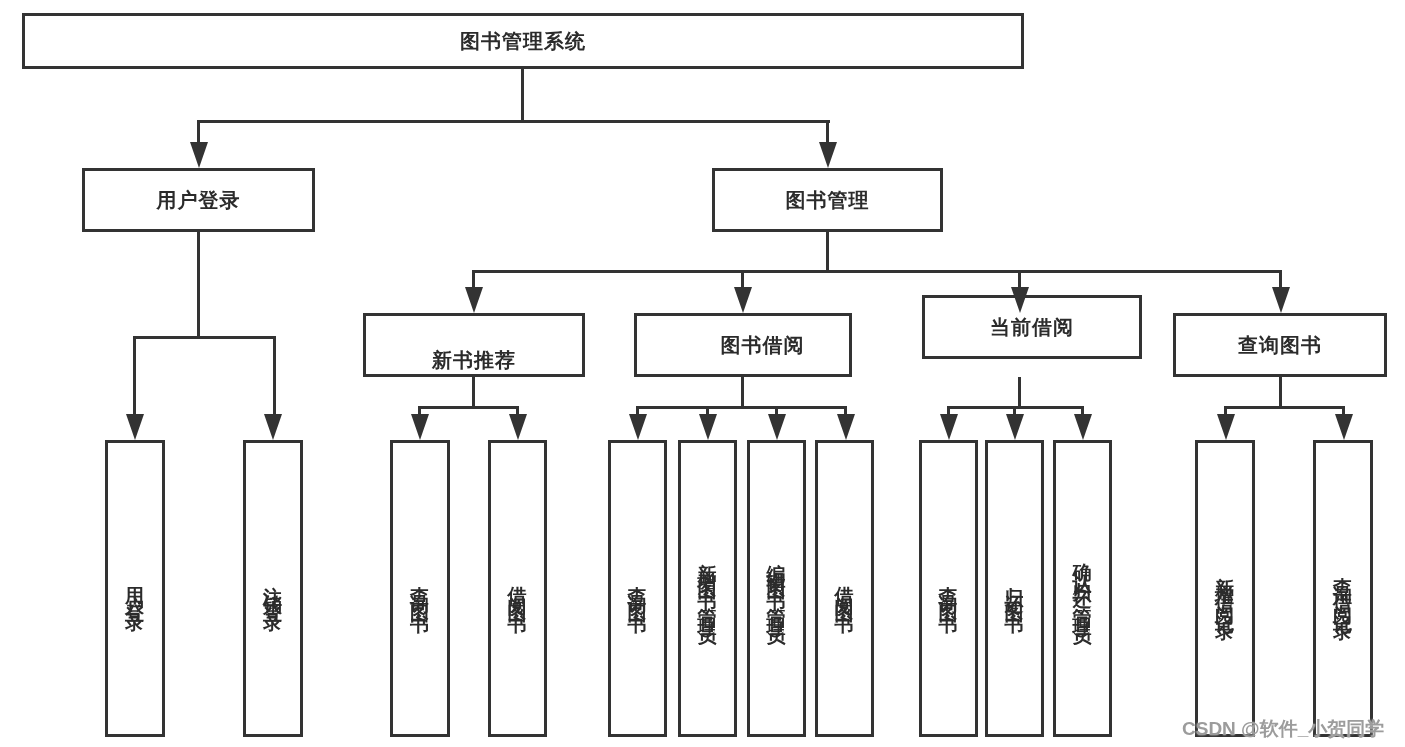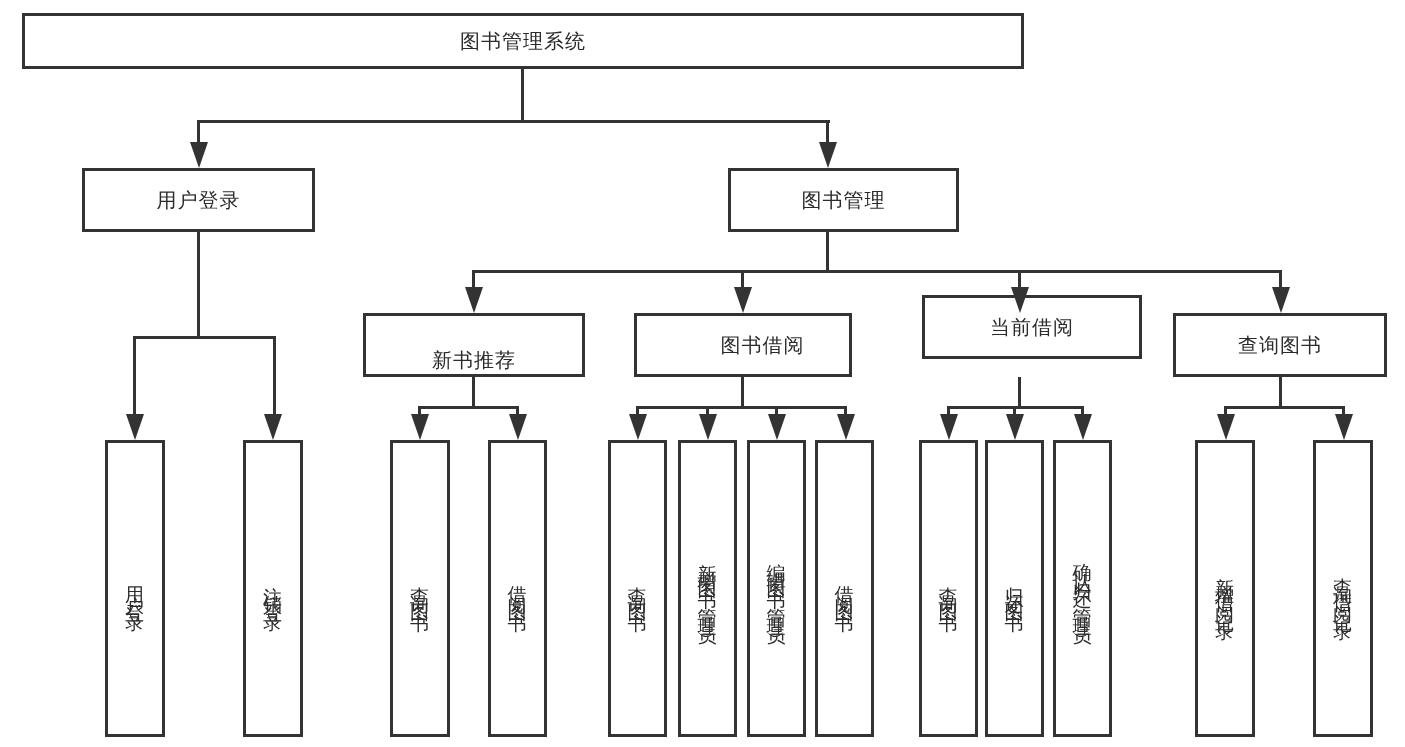--- a/index.html
+++ b/index.html
@@ -1,20 +1,20 @@
 <!DOCTYPE html>
 <html style="--line: #333333; --text: #2b2b2b; --box_fill: #ffffff; --page_bg: #ffffff; --watermark: #9c9c9c;"><head>
 <meta charset="utf-8">
 <style>
   :root{
     --line:#333333; --text:#2b2b2b; --box_fill:#ffffff; --page_bg:#ffffff; --watermark:#9c9c9c;
   }
   html,body{margin:0;padding:0;background:var(--page_bg);}
   body{font-family:"Liberation Sans","DejaVu Sans",sans-serif;}
-  .canvas{position:relative;width:1405px;height:747px;background:var(--page_bg);overflow:hidden;}
+  .canvas{position:relative;width:1405px;height:747px;background:var(--page_bg);overflow:hidden;font-weight:bold;}
   .box{
     position:absolute;box-sizing:border-box;background:var(--box_fill);
     border:3px solid var(--line);color:var(--text);
     display:flex;align-items:center;justify-content:center;
   }
   .hbox{font-size:20px;letter-spacing:1px;}
   .vbox{font-size:19px;}
   .vbox .vtext{
     writing-mode:vertical-rl;text-orientation:mixed;
     letter-spacing:9px;line-height:1;white-space:nowrap;
@@ -37,21 +37,21 @@
 
 <div class="canvas">
 
   <div class="box hbox" style="left:22px;top:13px;width:1002px;height:56px;">
     <span>图书管理系统</span>
   </div>
 
   <div class="box hbox" style="left:82px;top:168px;width:233px;height:64px;">
     <span>用户登录</span>
   </div>
-  <div class="box hbox" style="left:712px;top:168px;width:231px;height:64px;margin-left:16px;">
+  <div class="box hbox" style="left:712px;top:168px;width:231px;height:64px;">
     <span>图书管理</span>
   </div>
 
   <div class="box hbox" style="left:363px;top:313px;width:222px;height:64px;align-items:flex-end;">
     <span>新书推荐</span>
   </div>
   <div class="box hbox" style="left:634px;top:313px;width:218px;height:64px;padding-left:39px;">
     <span>图书借阅</span>
   </div>
   <div class="box hbox" style="left:910px;top:295px;width:220px;height:64px;margin-left:12px;">
@@ -159,13 +159,14 @@
   <div class="vline" style="left:1013px;top:406px;height:14px;"></div>
   <div class="arrow" style="left:1006px;top:414px;"></div>
   <div class="vline" style="left:1081px;top:406px;height:14px;"></div>
   <div class="arrow" style="left:1074px;top:414px;"></div>
 
   <div class="vline" style="left:1224px;top:406px;height:14px;"></div>
   <div class="arrow" style="left:1217px;top:414px;"></div>
   <div class="vline" style="left:1342px;top:406px;height:14px;"></div>
   <div class="arrow" style="left:1335px;top:414px;"></div>
 
+  <div class="watermark">CSDN @软件_小贺同学</div>
 </div>
 
 </body></html>

